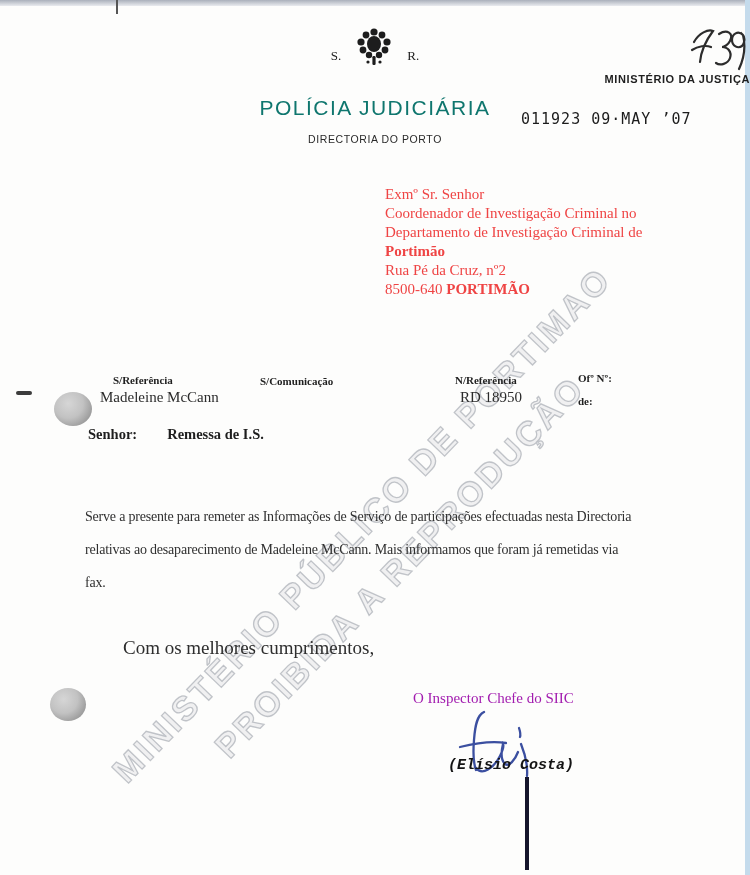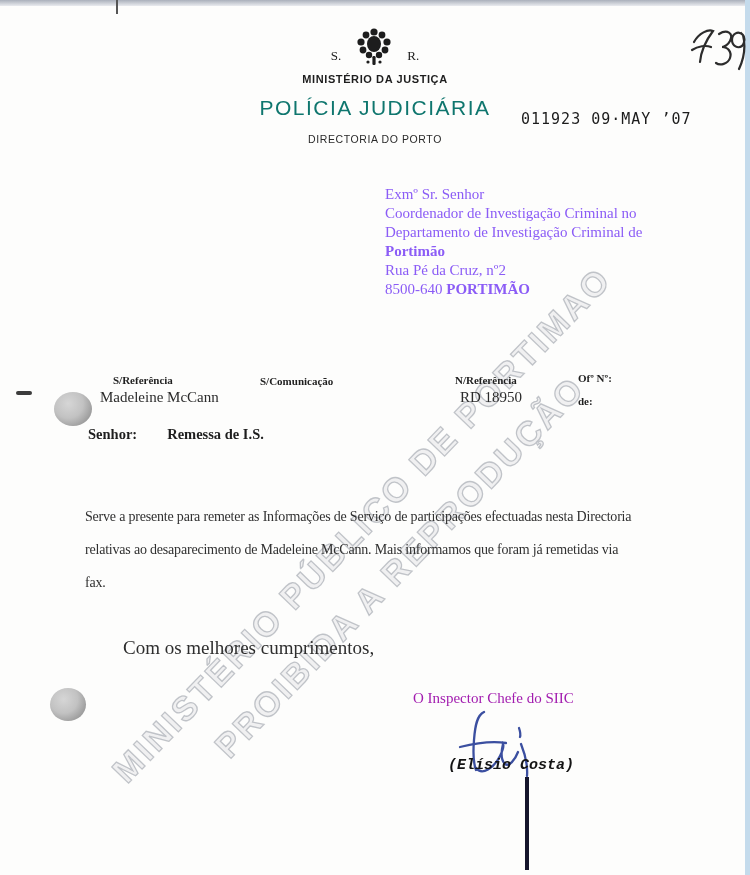--- a/index.html
+++ b/index.html
@@ -18,36 +18,36 @@
   .hole-punch { position:absolute; border-radius:50%;
     background:radial-gradient(circle at 38% 34%, #d6d6d6 0%, #c2c2c2 45%, #9a9a9a 78%, rgba(154,154,154,0) 88%); }
   .hp1 { left:54px; top:392px; width:38px; height:34px; }
   .hp2 { left:50px; top:688px; width:36px; height:33px; }
   .dash-mark { position:absolute; left:16px; top:391px; width:16px; height:4px; background:#3c3c3c; border-radius:2px; }
 
   
   .crest-row { position:absolute; left:0; top:28px; width:750px; text-align:center; }
   .crest-inner { display:inline-flex; align-items:center; gap:10px; }
   .sr-letter { font-size:13px; color:#222; position:relative; top:8px; }
-  .ministry { position:absolute; left:0; top:73px; width:750px; text-align:center;
+  .ministry { position:absolute; left:0; top:73px; width:750px; text-align:right;
     font-family:"Liberation Sans", sans-serif; font-weight:bold; font-size:11px;
     letter-spacing:0.6px; color:#1e1e1e; }
   .org-title { position:absolute; left:0; top:96px; width:750px; text-align:center;
     font-family:"Liberation Sans", sans-serif; font-size:21px; letter-spacing:1.5px; color:#0f766e; }
   .directorate { position:absolute; left:0; top:133px; width:750px; text-align:center;
     font-family:"Liberation Sans", sans-serif; font-size:10.5px; letter-spacing:0.6px; color:#2a2a2a; }
 
   .date-stamp { position:absolute; left:521px; top:110px;
     font-family:"DejaVu Sans Mono", monospace; font-size:15px; letter-spacing:1px;
     color:#1c1c1c; transform:scaleY(1.05); }
 
   .page-number { position:absolute; left:688px; top:22px; }
 
   
-  .recipient { position:absolute; left:385px; top:185px; font-size:15px; line-height:19px; color:#8b5cf6; }
+  .recipient { position:absolute; left:385px; top:185px; font-size:15px; line-height:19px; color:#ef4444; }
   .recipient .bold { font-weight:bold; }
 
   
   .ref-label { position:absolute; font-weight:bold; font-size:11px; color:#1f1f1f; }
   .ref-value { position:absolute; font-size:15px; color:#2b2b2b; }
   .lbl-sref { left:113px; top:374px; }
   .lbl-scom { left:260px; top:375px; }
   .lbl-nref { left:455px; top:374px; }
   .lbl-of   { left:578px; top:372px; }
   .val-sref { left:100px; top:389px; }

